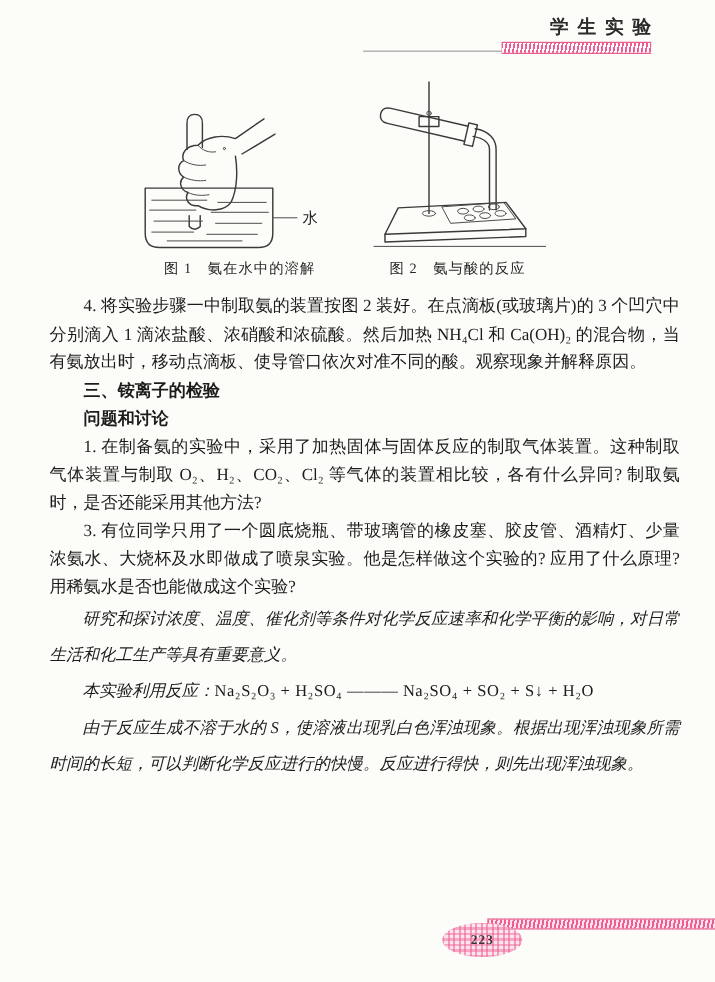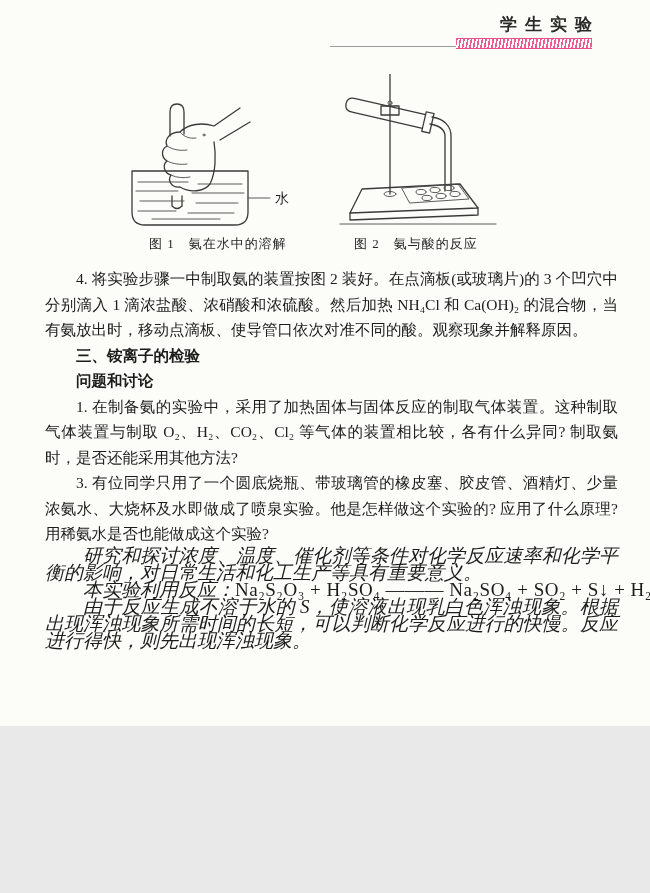--- a/index.html
+++ b/index.html
@@ -1,17 +1,17 @@
 <!DOCTYPE html>
 <html><head>
 <meta charset="utf-8">
 <style>
   html,body { margin:0; padding:0; background:#e9e9e9; }
   .page {
-    position:relative; width:650px; height:726px; margin:0 auto;
+    position:relative; width:650px; height:893px; margin:0 auto;
     background:#fcfcf9; overflow:hidden;
     font-family:"Liberation Serif","DejaVu Serif",serif;
     color:#1c1c1c;
   }
 
   
   .header-title {
     position:absolute; top:13px; right:50px;
     font-size:17px; font-weight:bold; letter-spacing:8px; color:#2b2b2b;
   }
@@ -50,21 +50,21 @@
   .discussion-heading { font-weight:bold; }
 
   .exp-heading {
     text-indent:0; text-align:center;
     font-size:21px; font-weight:bold; line-height:30px;
     margin:12px 0 10px 0; letter-spacing:1px;
   }
   .exp-num { margin-right:20px; letter-spacing:3px; }
 
   .exp-section p {
-    font-size:19px; line-height:17px; font-style:italic;
+    font-size:15px; line-height:33px; font-style:italic;
   }
   .exp-section .equation-line { white-space:nowrap; }
   .equation { font-style:normal; letter-spacing:0.5px; }
 
   
   .footer-band {
     position:absolute; top:835px; left:443px; right:0; height:8px;
     background:repeating-linear-gradient(100deg,#ee5d91 0 1.8px,#ffe2ec 1.8px 3.8px);
     border-top:1px solid #e64f87; border-bottom:1px solid #e64f87;
   }

